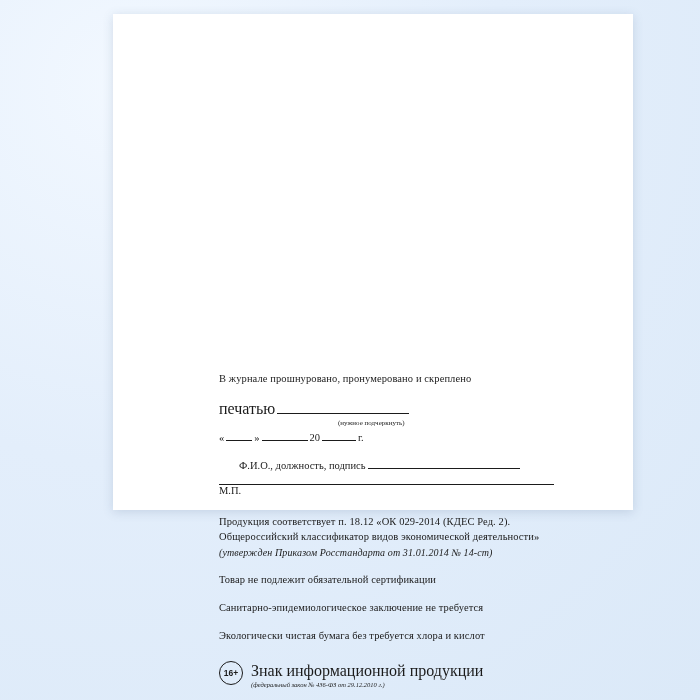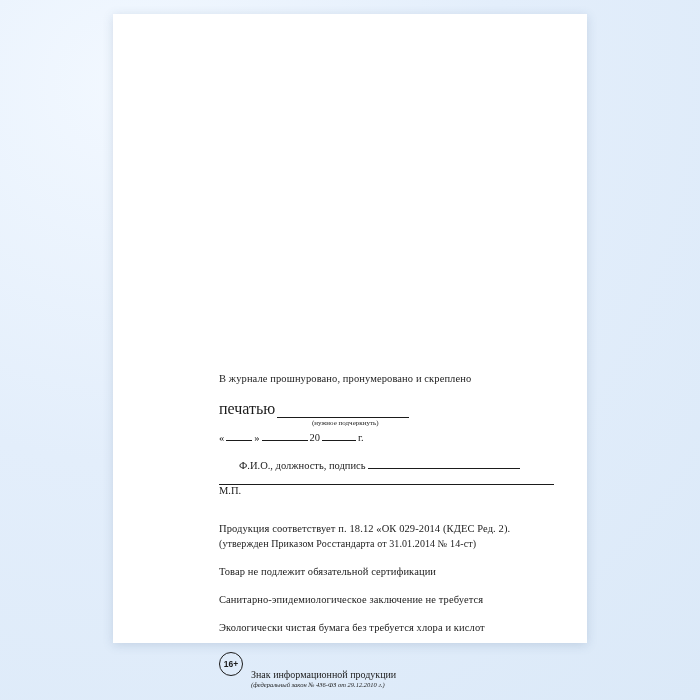--- a/index.html
+++ b/index.html
@@ -19,59 +19,60 @@
     position: absolute;
     inset: 0;
     background:
       radial-gradient(circle at 18% 12%, #f2f8ff 0%, #e3eefb 45%, #dbe9f8 100%);
   }
   .page {
     position: absolute;
     left: 113px;
     top: 14px;
     width: 474px;
-    height: 629px;
+    height: 496px;
     background: #ffffff;
     box-shadow: 0 2px 10px rgba(60, 90, 130, 0.18);
+    padding-left: 46px;
   }
   .content {
     position: absolute;
     left: 106px;
     top: 358px;
     width: 340px;
     color: #1b1b1b;
   }
   .line {
     font-size: 10.5px;
     line-height: 1.35;
     letter-spacing: 0.1px;
     white-space: nowrap;
   }
   .blk-1 { margin-bottom: 14px; }
   .pechatyu {
     display: flex;
-    align-items: flex-end;
+    align-items: center;
     white-space: nowrap;
     font-family: Liberation Serif, serif;
   }
   .fill {
     display: inline-block;
     border-bottom: 1px solid #1b1b1b;
     height: 9px;
     margin: 0 2px;
   }
   .fill-long { width: 132px; }
   .fill-small { width: 34px; }
   .fill-xsmall { width: 26px; }
   .fill-med { width: 46px; }
   .fill-fio { width: 152px; }
   .hint {
     font-size: 7px;
     letter-spacing: 0;
-    margin-left: 93px;
+    margin-left: 119px;
     margin-top: 1px;
     color: #222;
   }
   .dateline {
     margin-top: 4px;
     font-size: 10.5px;
     white-space: nowrap;
   }
   .fio {
     margin-top: 16px;
@@ -85,24 +86,24 @@
     width: 335px;
     height: 1px;
   }
   .mp {
     margin-top: 0;
     text-align: left;
     width: 335px;
     font-size: 10.5px;
   }
   .block2 {
-    margin-top: 26px;
+    margin-top: 19px;
   }
   .block2 .line { margin-bottom: 1px; }
-  .italic { font-size: 10px; }
+  .italic { font-style: italic; font-size: 10px; }
   .spaced { margin-top: 14px; }
   .footer-row {
     margin-top: 16px;
     display: flex;
     align-items: flex-start;
   }
   .age-badge {
     width: 22px;
     height: 22px;
     border: 1.2px solid #1b1b1b;
@@ -111,21 +112,21 @@
     align-items: center;
     justify-content: center;
     font-size: 8.5px;
     font-family: "Liberation Sans", sans-serif;
     font-weight: bold;
     flex: 0 0 auto;
     margin-right: 8px;
     margin-top: 1px;
   }
   .footer-text { padding-top: 2px; }
-  .footer-text .t1 { font-size: 10px; margin-top: 16px; }
+  .footer-text .t1 { font-size: 16px; }
   .footer-text .t2 { font-size: 6.5px; font-style: italic; margin-top: 1px; }
 </style>
 </head>
 <body>
 
 <div class="backdrop"></div>
 
 <div class="page">
   <div class="content">
 
@@ -144,20 +145,21 @@
     <div class="fio">
       <span>Ф.И.О., должность, подпись</span><span class="fill fill-fio"></span>
     </div>
 
     <div class="ruleline"></div>
 
     <div class="mp">М.П.</div>
 
     <div class="block2">
       <div class="line">Продукция соответствует п. 18.12 «ОК 029-2014 (КДЕС Ред. 2).</div>
+      <div class="line">Общероссийский классификатор видов экономической деятельности»</div>
       <div class="line italic">(утвержден Приказом Росстандарта от 31.01.2014 № 14-ст)</div>
       <div class="line spaced">Товар не подлежит обязательной сертификации</div>
       <div class="line spaced">Санитарно-эпидемиологическое заключение не требуется</div>
       <div class="line spaced">Экологически чистая бумага без требуется хлора и кислот</div>
     </div>
 
     <div class="footer-row">
       <div class="age-badge">16+</div>
       <div class="footer-text">
         <div class="t1">Знак информационной продукции</div>

